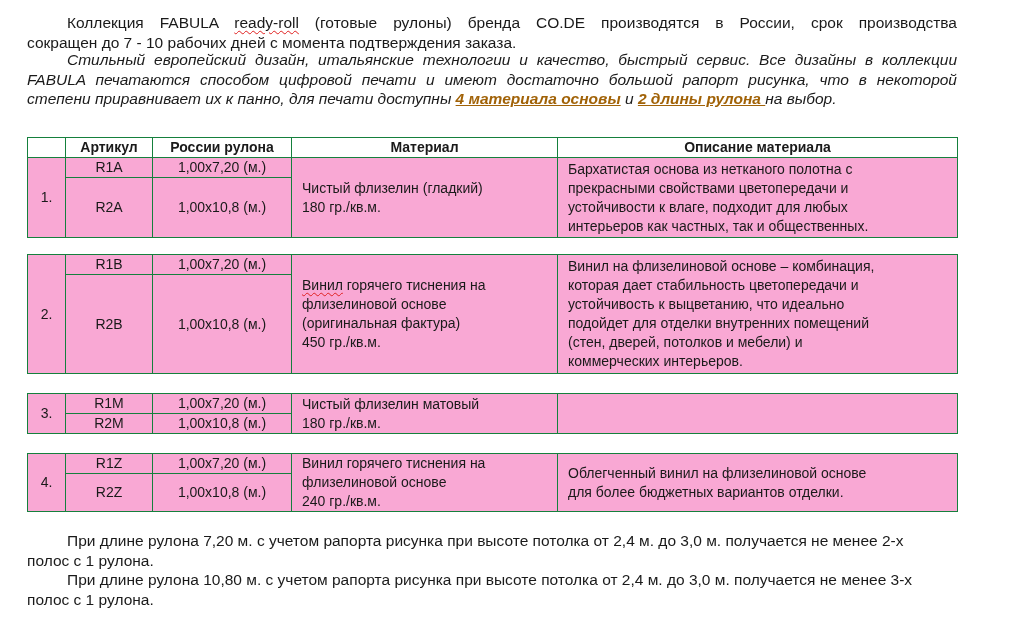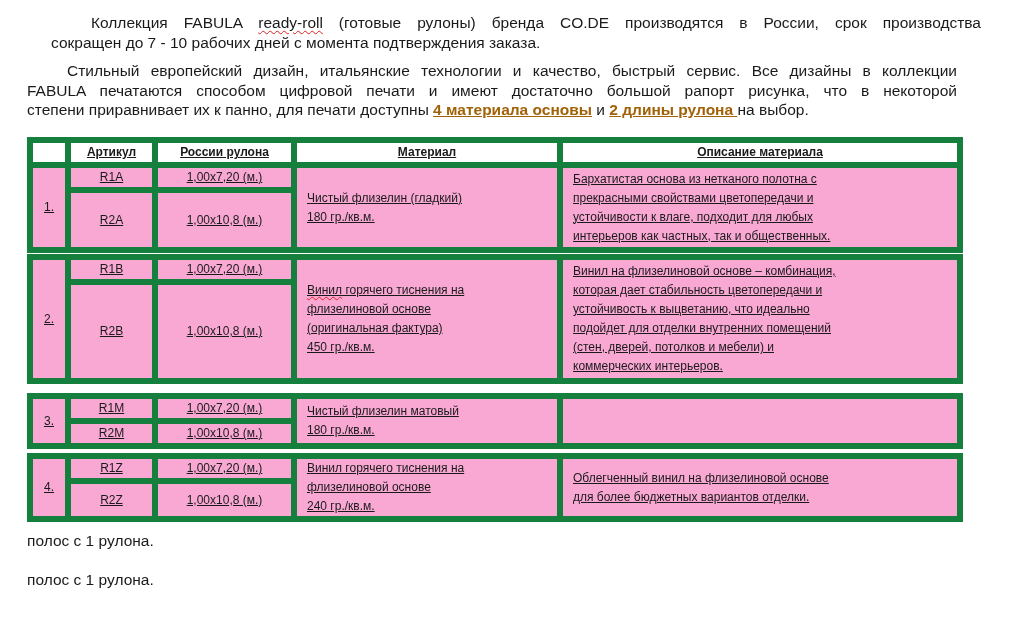--- a/index.html
+++ b/index.html
@@ -5,39 +5,39 @@
   html, body { margin:0; padding:0; background:#ffffff; }
   body { width:1014px; height:629px; position:relative; overflow:hidden;
          font-family:"Liberation Sans", sans-serif; color:#1a1a1a; font-size:15.5px; }
   .para { position:absolute; left:27px; width:930px; line-height:19.5px; text-align:justify; }
   .para .line { display:block; white-space:nowrap; }
   .para .line.j { text-align:justify; text-align-last:justify; white-space:normal; }
   .indent { padding-left:40px; }
   .spell { text-decoration:underline wavy #e02020; text-decoration-thickness:1px; text-underline-offset:2px; }
   .red { color:#a16207; font-weight:bold; text-decoration:underline; }
   table.t { position:absolute; left:27px; width:930px; border-collapse:collapse; table-layout:fixed; }
-  table.t td, table.t th { border:6px solid #15803d; padding:0; font-size:12px; line-height:19px; vertical-align:middle;text-decoration:underline; }
+  table.t td, table.t th { border:1px solid #15803d; padding:0; font-size:14px; line-height:19px; vertical-align:middle; }
   table.t th { font-weight:bold; text-align:center; background:#ffffff; }
   .grey td { background:#f9a8d4; }
   .white td { background:#f9a8d4; }
   td.c { text-align:center; }
   td.txt { padding-left:10px !important; vertical-align:top; padding-top:0px; }
   td.num { text-align:center; }
   .mat { display:block; }
   col.c0 { width:38px; } col.c1 { width:87px; } col.c2 { width:139px; } col.c3 { width:266px; } col.c4 { width:400px; }
   .foot { position:absolute; left:27px; width:960px; line-height:19.5px; }
 </style>
 </head>
 <body>
 
-<div class="para" style="top:13px;margin-left:24px;">
+<div class="para" style="top:13px;">
   <span class="line j indent"><span>Коллекция FABULA </span><span class="spell">ready-roll</span><span> (готовые рулоны) бренда CO.DE производятся в России, срок производства</span></span>
   <span class="line">сокращен до 7 - 10 рабочих дней с момента подтверждения заказа.</span>
 </div>
-<div class="para" style="top:61px;">
+<div class="para" style="top:50px;font-style:italic;">
   <span class="line j indent">Стильный европейский дизайн, итальянские технологии и качество, быстрый сервис. Все дизайны в коллекции</span>
   <span class="line j">FABULA печатаются способом цифровой печати и имеют достаточно большой рапорт рисунка, что в некоторой</span>
   <span class="line"><span>степени приравнивает их к панно, для печати доступны </span><span class="red">4 материала основы</span><span> и </span><span class="red">2 длины рулона </span><span>на выбор.</span></span>
 </div>
 
 <table class="t grey" style="top:137px;">
   <colgroup>
       <col class="c0">
       <col class="c1">
       <col class="c2">
@@ -159,17 +159,19 @@
     </td>
   </tr>
   <tr style="height:38px;">
     <td class="c">R2Z</td>
     <td class="c">1,00x10,8 (м.)</td>
   </tr>
 </tbody>
   </table>
 
 <div class="foot" style="top:531px;">
+  <span class="line indent" style="display:block;">При длине рулона 7,20 м. с учетом рапорта рисунка при высоте потолка от 2,4 м. до 3,0 м. получается не менее 2-х</span>
   <span class="line" style="display:block;">полос с 1 рулона.</span>
 </div>
 <div class="foot" style="top:570px;">
+  <span class="line indent" style="display:block;">При длине рулона 10,80 м. с учетом рапорта рисунка при высоте потолка от 2,4 м. до 3,0 м. получается не менее 3-х</span>
   <span class="line" style="display:block;">полос с 1 рулона.</span>
 </div>
 
 </body></html>

